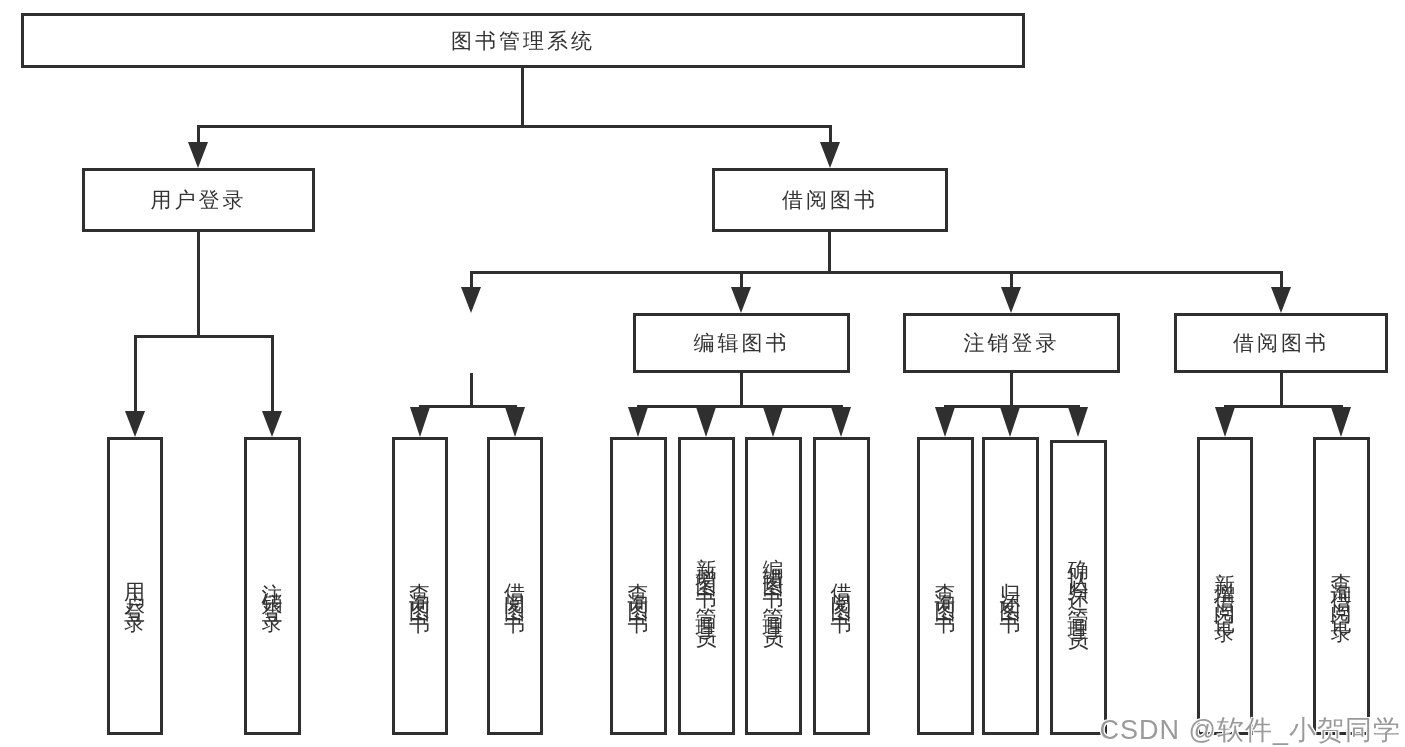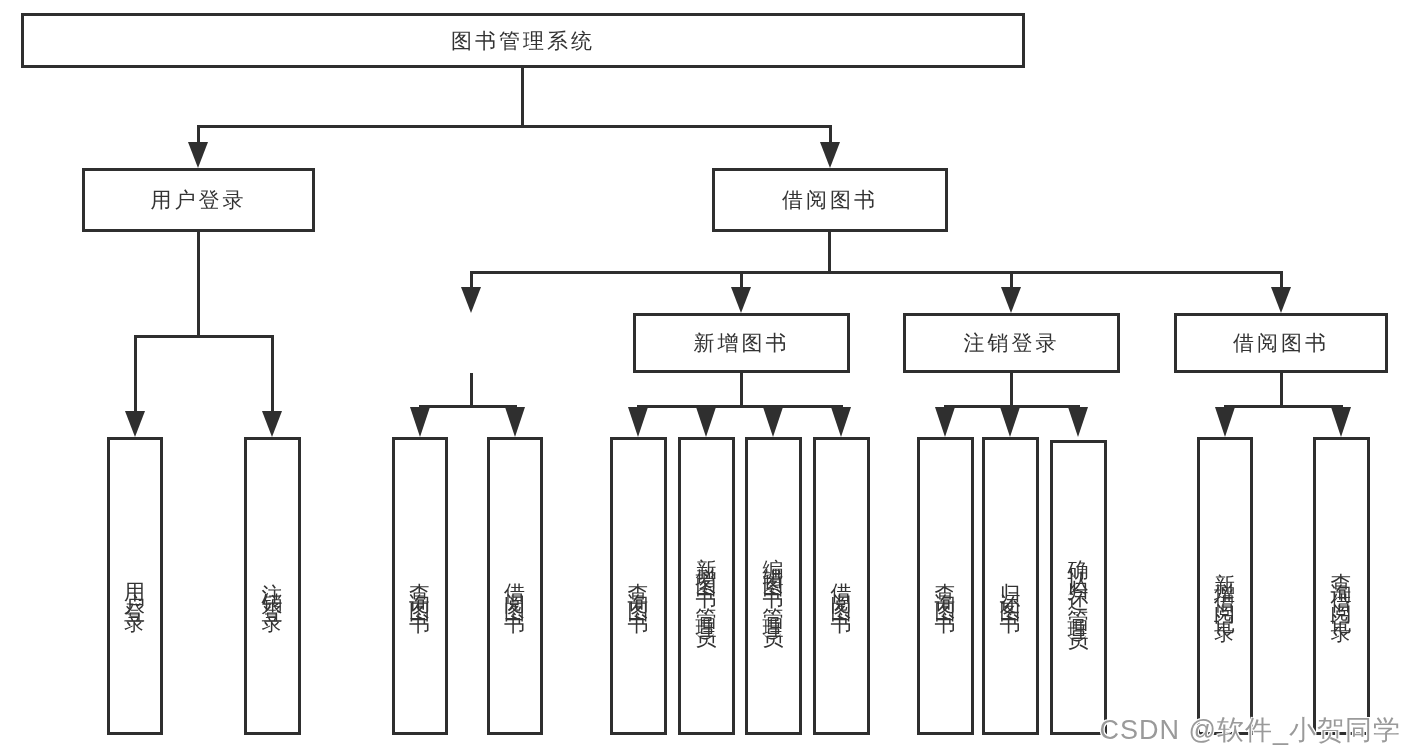--- a/index.html
+++ b/index.html
@@ -104,21 +104,21 @@
   <div class="vline" style="left:470px; top:271px; height:18px;"></div>
   <div class="arrow" style="left:461px; top:287px;"></div>
   <div class="vline" style="left:740px; top:271px; height:18px;"></div>
   <div class="arrow" style="left:731px; top:287px;"></div>
   <div class="vline" style="left:1010px; top:271px; height:18px;"></div>
   <div class="arrow" style="left:1001px; top:287px;"></div>
   <div class="vline" style="left:1280px; top:271px; height:18px;"></div>
   <div class="arrow" style="left:1271px; top:287px;"></div>
 
   <div class="node" style="left:633px; top:313px; width:217px; height:60px;">
-    <span>新增图书</span>
+    <span>编辑图书</span>
   </div>
   <div class="node" style="left:903px; top:313px; width:217px; height:60px;">
     <span>注销登录</span>
   </div>
   <div class="node" style="left:1174px; top:313px; width:214px; height:60px;">
     <span>借阅图书</span>
   </div>
 
   <div class="vline" style="left:470px; top:373px; height:35px;"></div>
   <div class="hline" style="left:419px; top:405px; width:98px;"></div>

